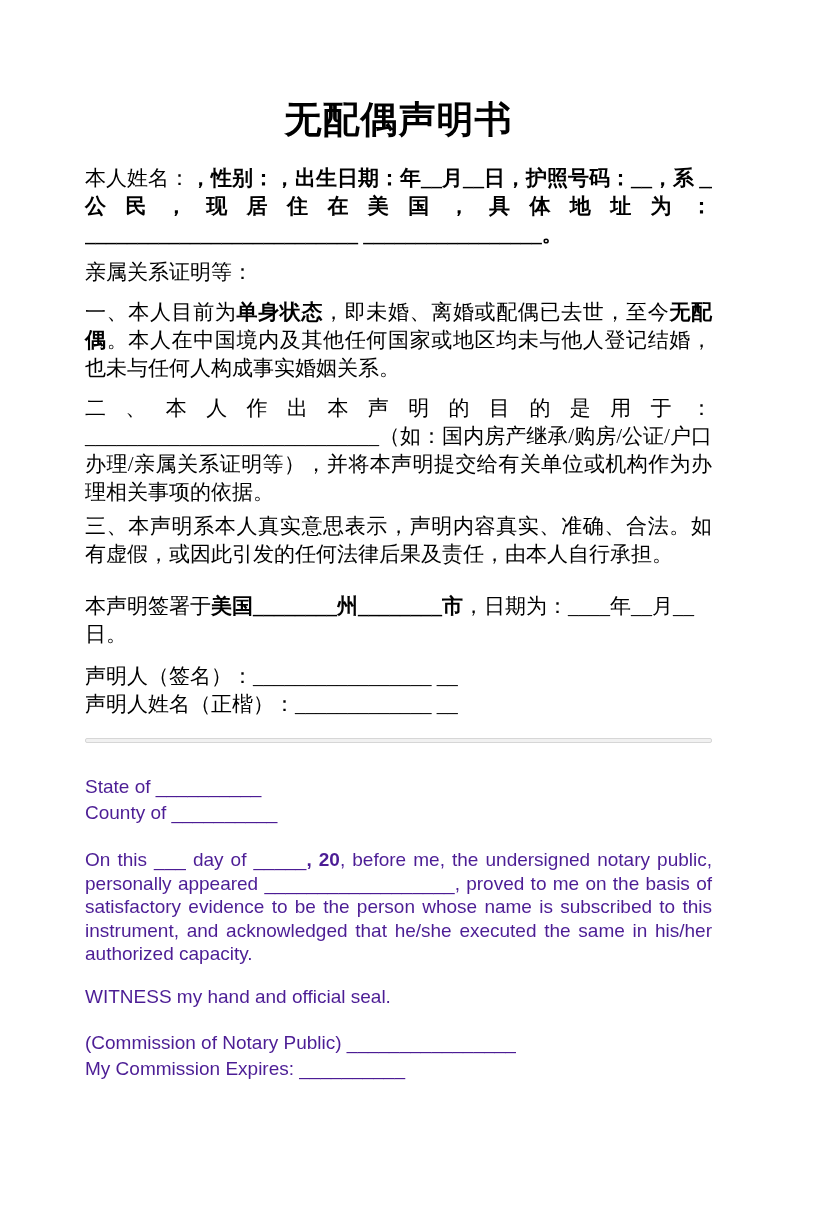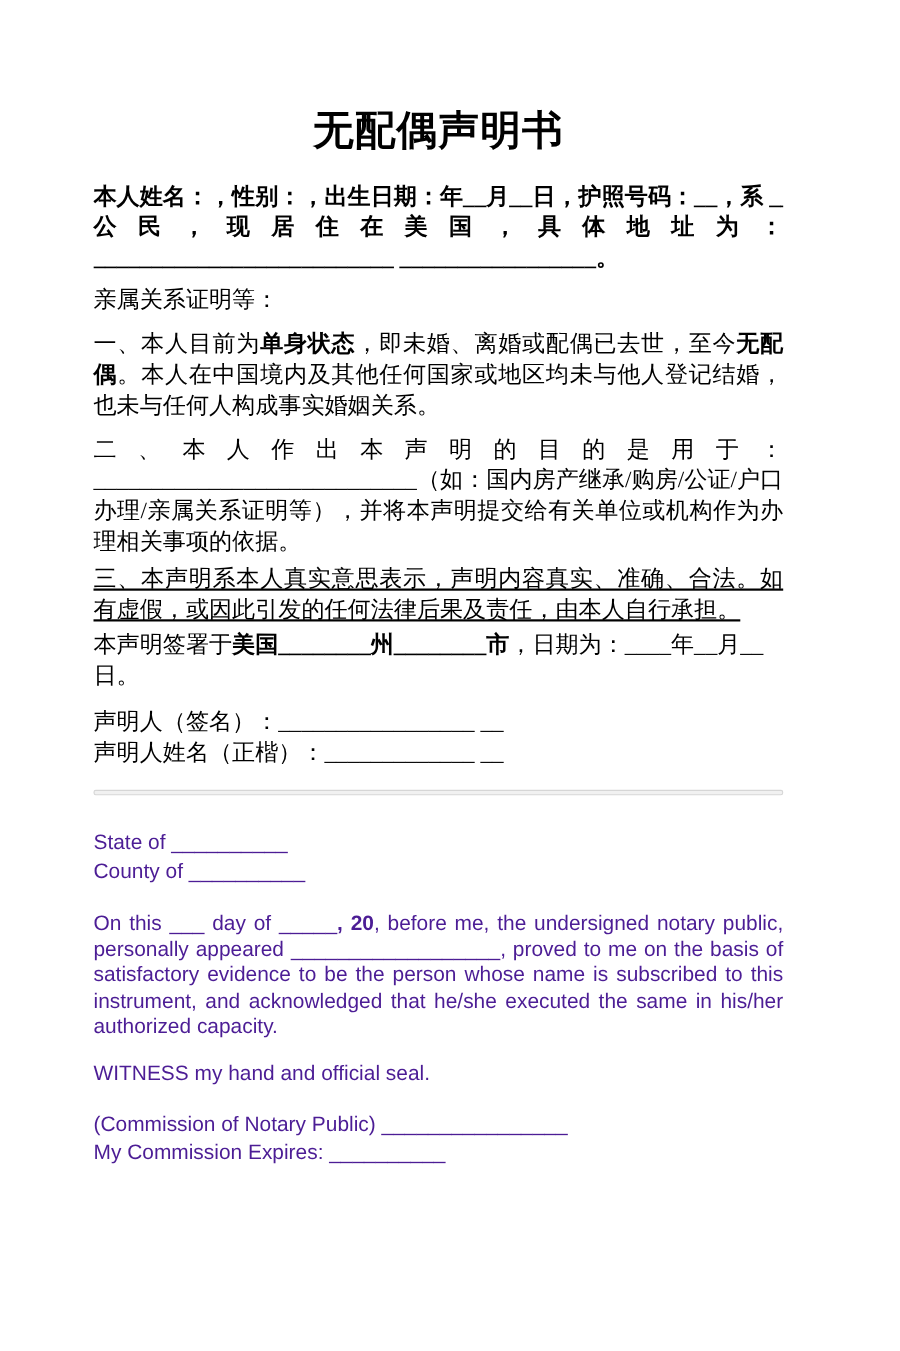--- a/index.html
+++ b/index.html
@@ -19,37 +19,37 @@
     line-height: 28px;
     color: #000000;
   }
   .en {
     font-family: "Liberation Sans", "DejaVu Sans", sans-serif;
     font-size: 19px;
     line-height: 26px;
     color: #4c1d95;
   }
   .b { font-weight: bold; }
-  .r { font-weight: bold; }
+  .r { font-weight: normal; }
   .title {
     font-size: 37px;
     line-height: 44px;
     font-weight: bold;
     text-align: center;
     margin-bottom: 22px;
     letter-spacing: 1px;
   }
   .just { text-align: justify; }
   .stretch { text-align: justify; text-align-last: justify; }
   .nowrap { white-space: nowrap; overflow: hidden; }
   .intro { margin-bottom: 10px; }
   .mb12 { margin-bottom: 12px; }
   .mb6  { margin-bottom: 6px; }
   .mb14 { margin-bottom: 14px; }
-  .mb16 { margin-bottom: 4px; text-decoration: underline; }
+  .mb16 { margin-bottom: 24px; }
   .mb18 { margin-bottom: 18px; }
   .mb20 { margin-bottom: 20px; }
   .mb22 { margin-bottom: 22px; }
   .divider {
     height: 5px;
     background: #f1f1f1;
     border: 1px solid #d6d6d6;
     border-radius: 2px;
     margin: 20px 0 31px 0;
   }

